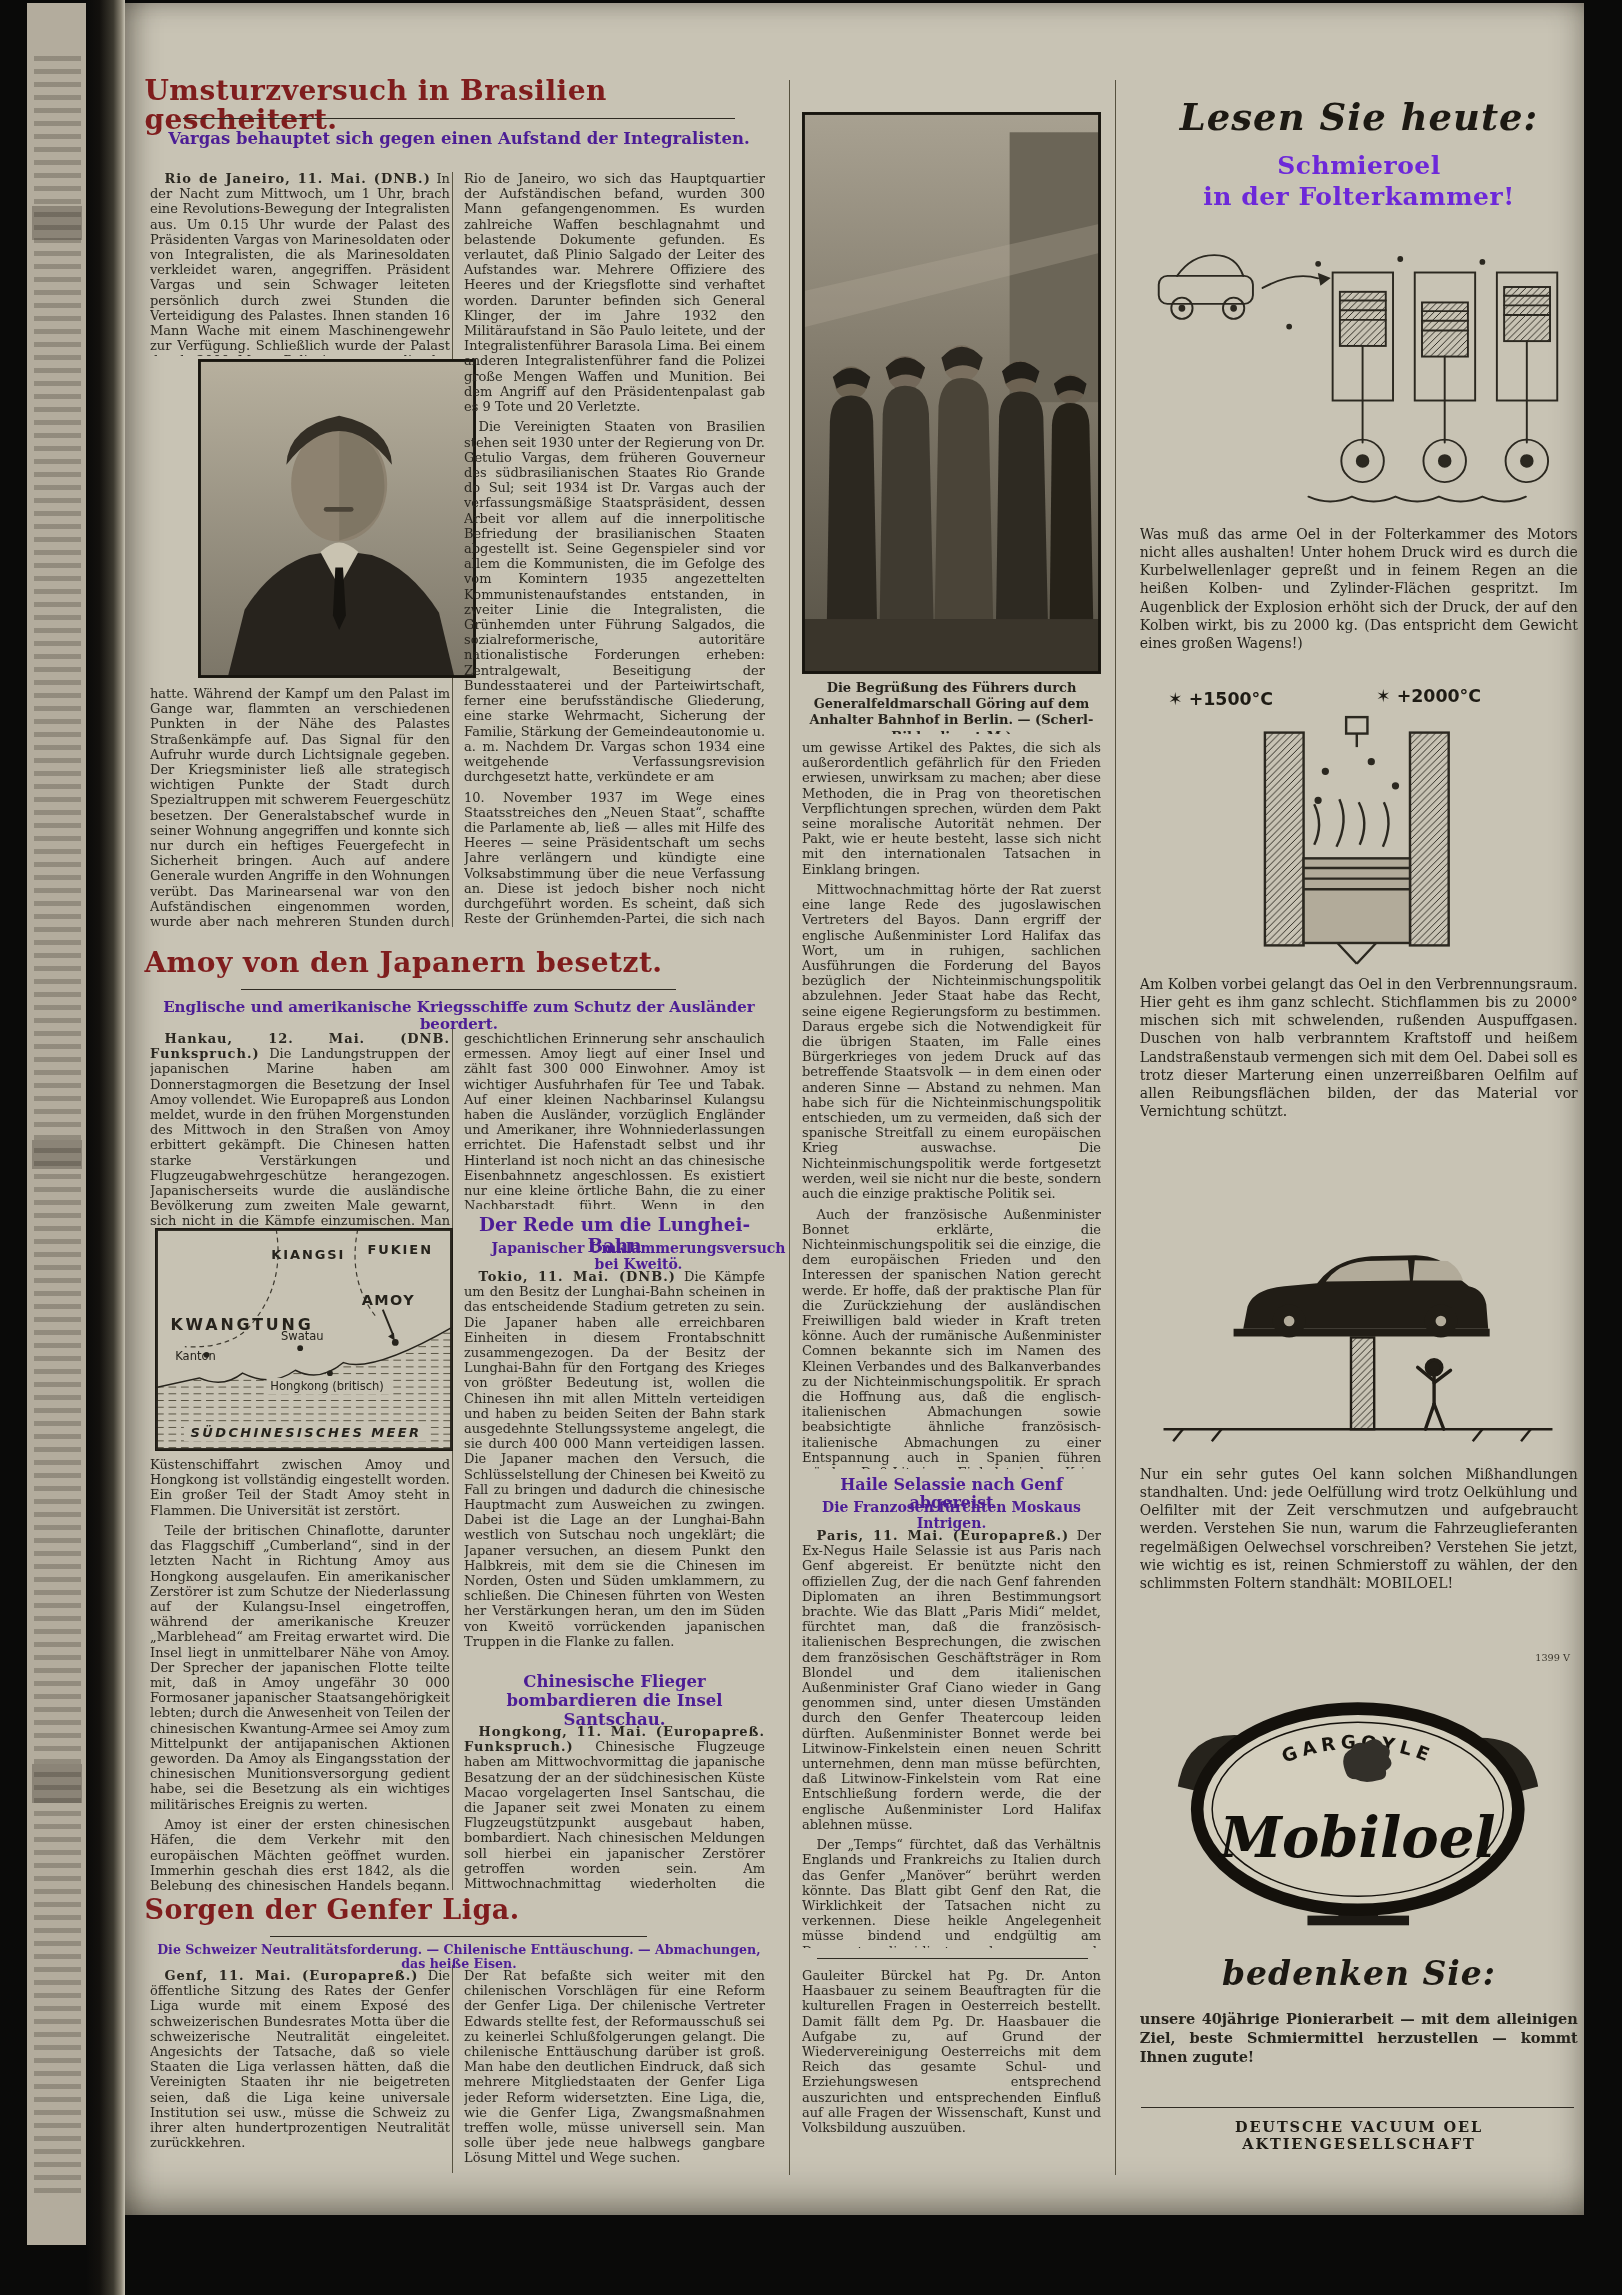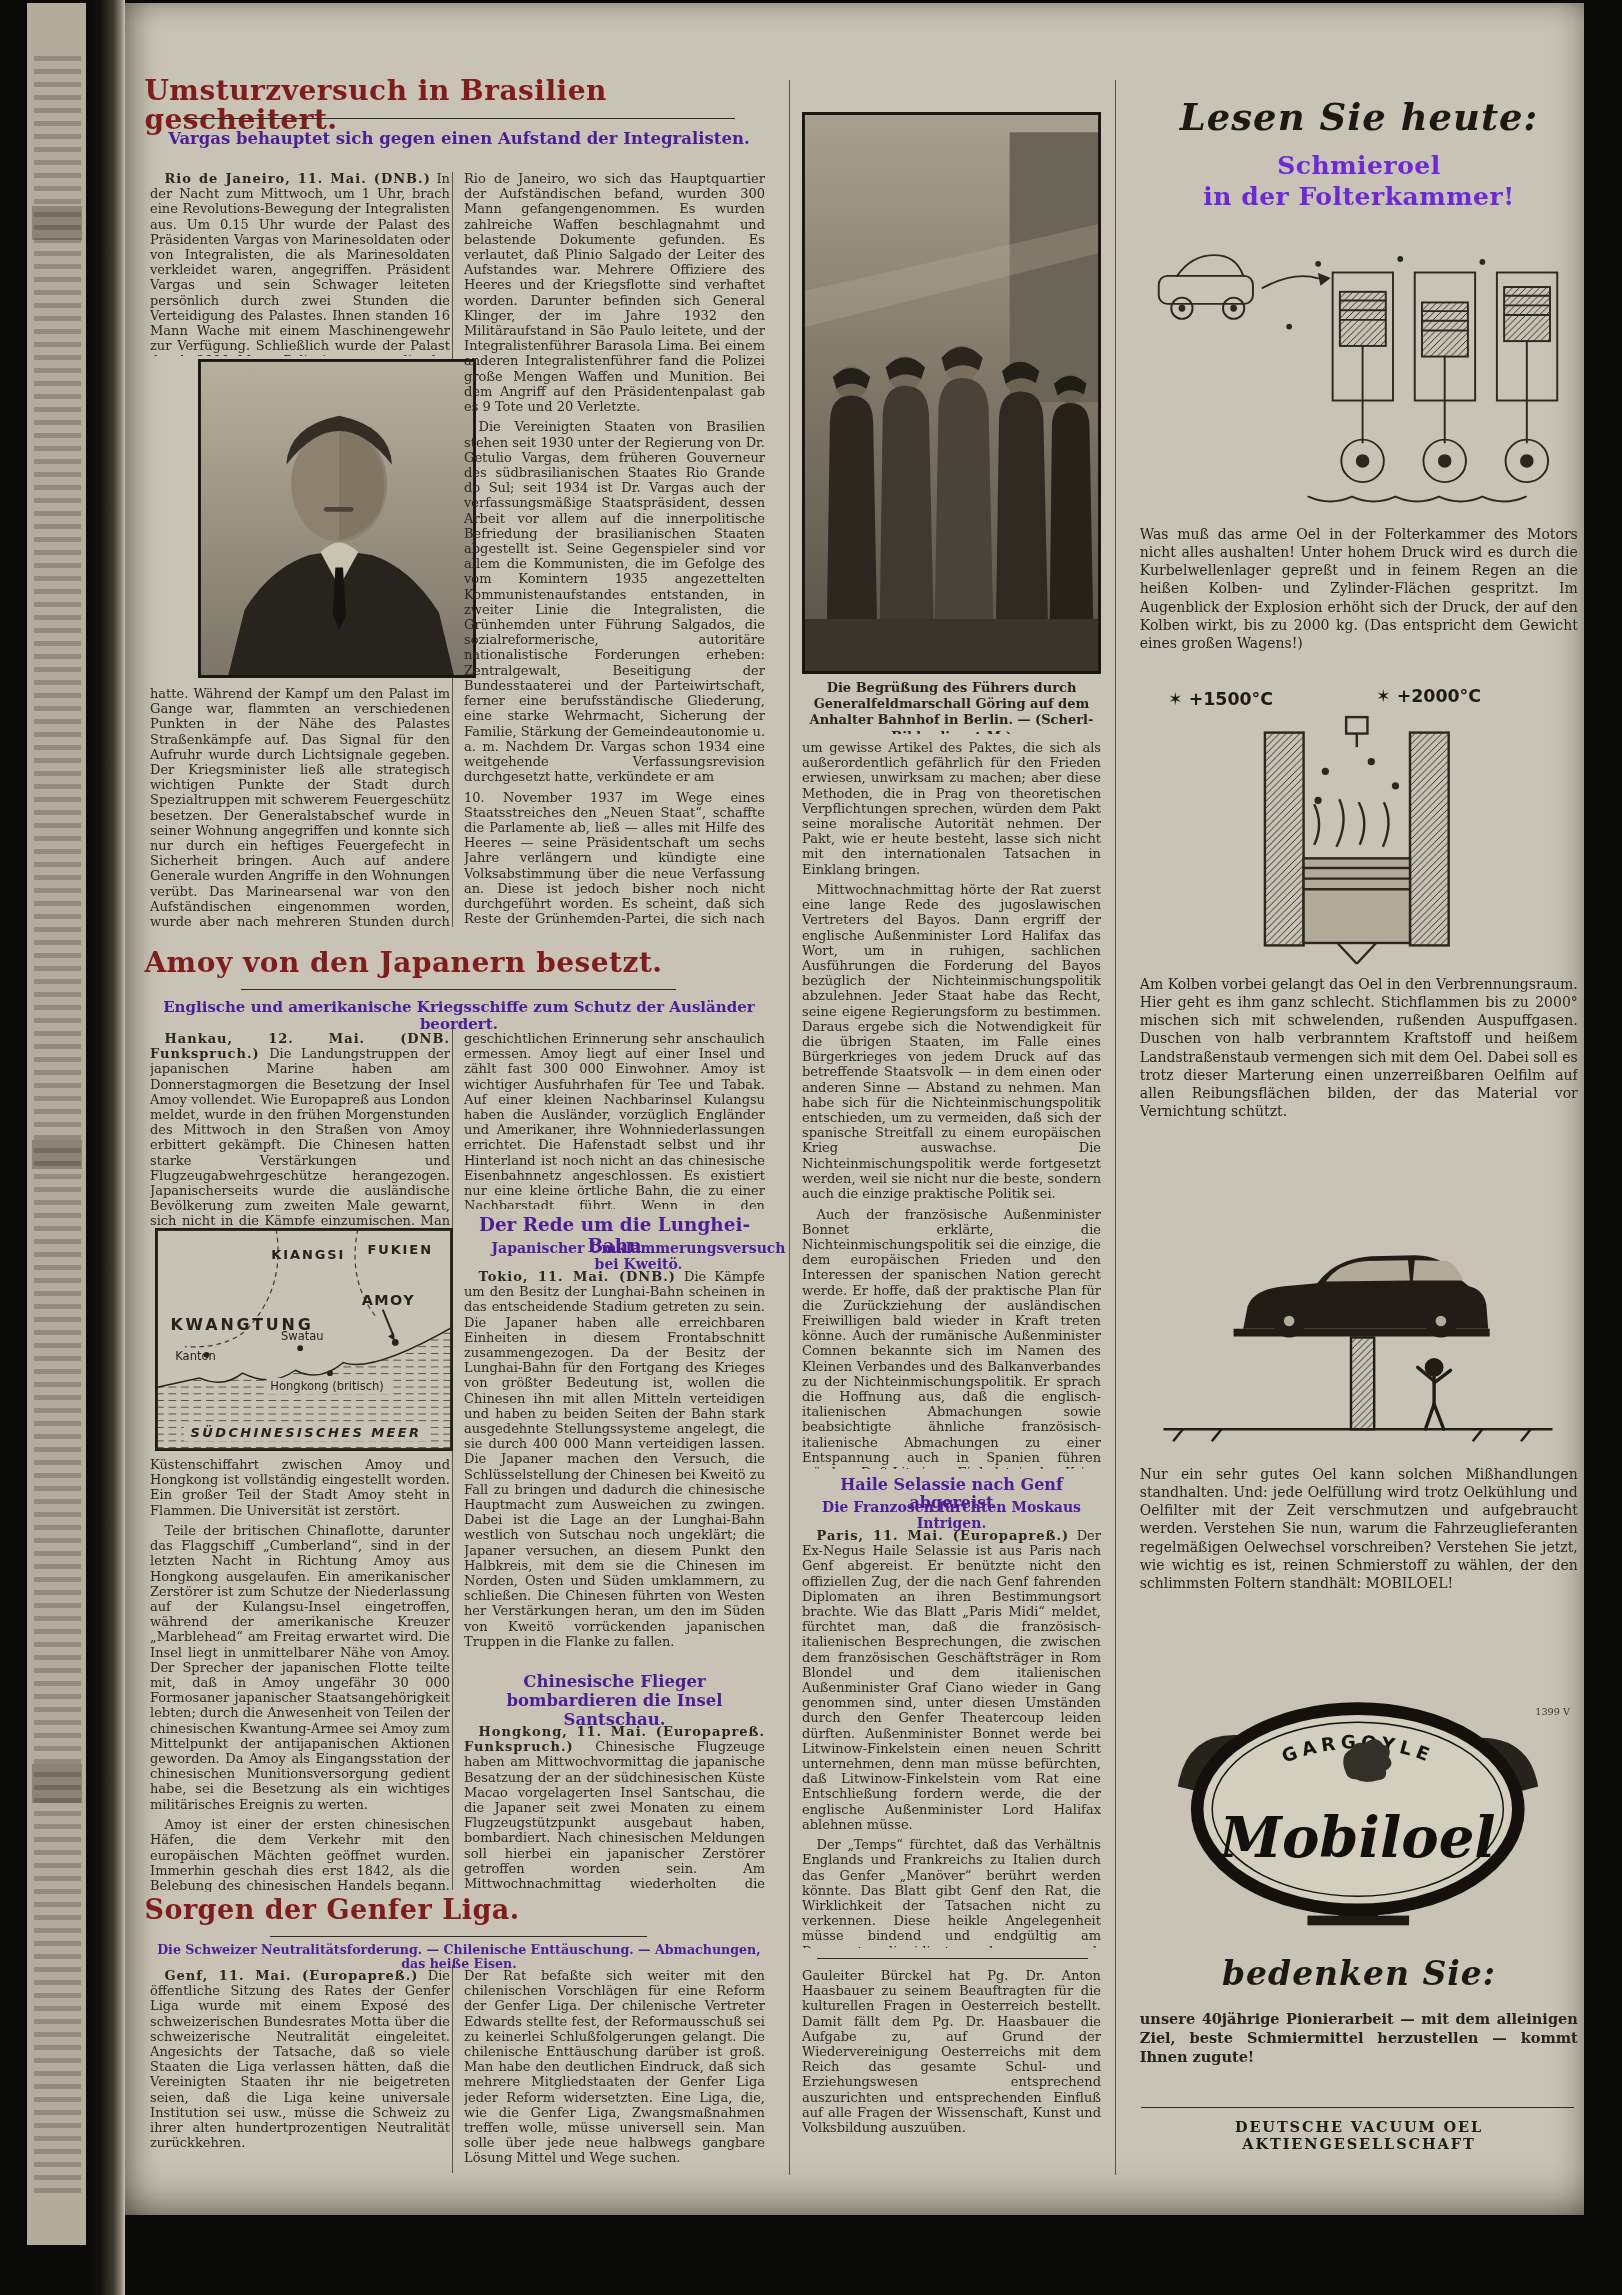--- a/index.html
+++ b/index.html
@@ -340,21 +340,21 @@
             <line x1="600" y1="408" x2="600" y2="468"></line>
             <line x1="600" y1="420" x2="566" y2="392"></line>
             <line x1="600" y1="424" x2="634" y2="398"></line>
             <line x1="600" y1="468" x2="582" y2="520"></line>
             <line x1="600" y1="468" x2="620" y2="520"></line>
           </g>
         </svg>
       </div>
 
       <div class="adp" style="left:5.8px;top:1462px;width:438px;height:191px;">Nur ein sehr gutes Oel kann solchen Mißhandlungen standhalten. Und: jede Oelfüllung wird trotz Oelkühlung und Oelfilter mit der Zeit verschmutzen und aufgebraucht werden. Verstehen Sie nun, warum die Fahrzeuglieferanten regelmäßigen Oelwechsel vorschreiben? Verstehen Sie jetzt, wie wichtig es ist, reinen Schmierstoff zu wählen, der den schlimmsten Foltern standhält: MOBILOEL!</div>
-      <div class="mark" style="left:339px;top:1703px;width:97px;">1399 V</div>
+      <div class="mark" style="left:339px;top:1649px;width:97px;">1399 V</div>
 
       <div class="illu" style="left:29px;top:1694px;width:390px;height:237px;">
         <svg viewBox="0 0 805 490">
           <path d="M30 185 Q50 60 185 82 Q258 98 256 162 Q175 150 115 205 Z" fill="#26231c"></path>
           <path d="M775 185 Q755 70 625 86 Q556 100 560 162 Q638 152 700 205 Z" fill="#26231c"></path>
           <rect x="362" y="398" width="82" height="58" fill="#1d1a15"></rect>
           <rect x="298" y="452" width="210" height="20" fill="#1d1a15"></rect>
           <ellipse cx="402" cy="232" rx="332" ry="208" fill="#d3cebd" stroke="#14110c" stroke-width="26"></ellipse>
           <ellipse cx="402" cy="232" rx="301" ry="180" fill="none" stroke="#14110c" stroke-width="3"></ellipse>
           <path id="garc" d="M 168 212 A 242 142 0 0 1 636 212" fill="none"></path>

